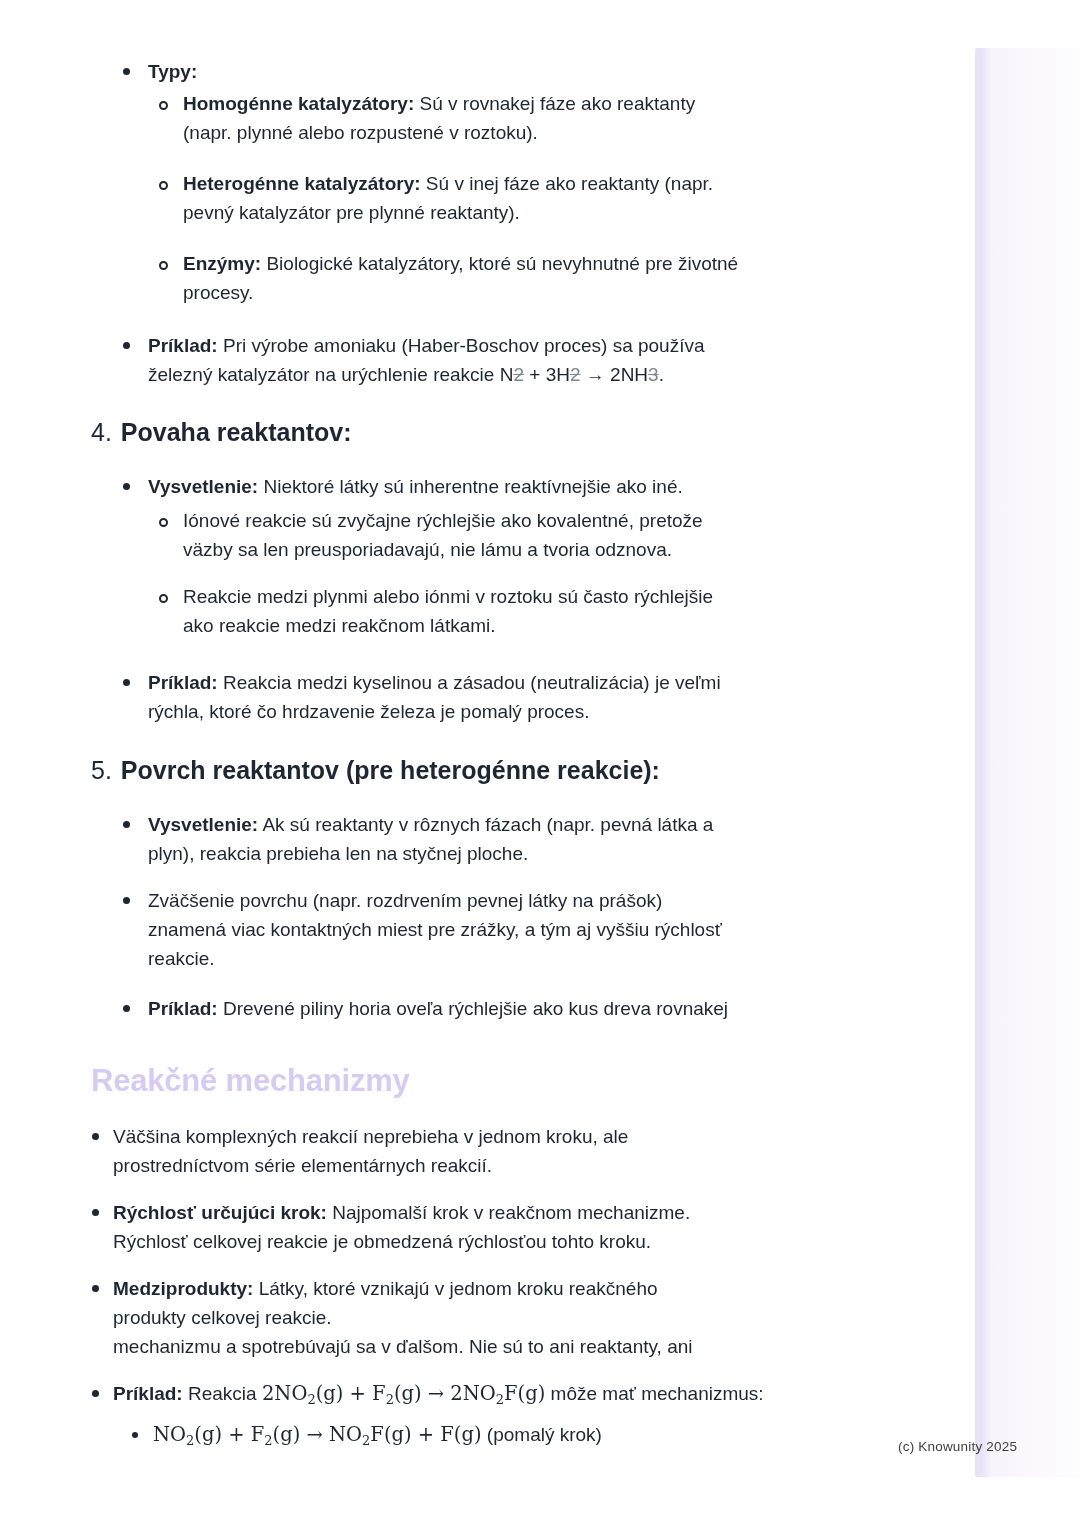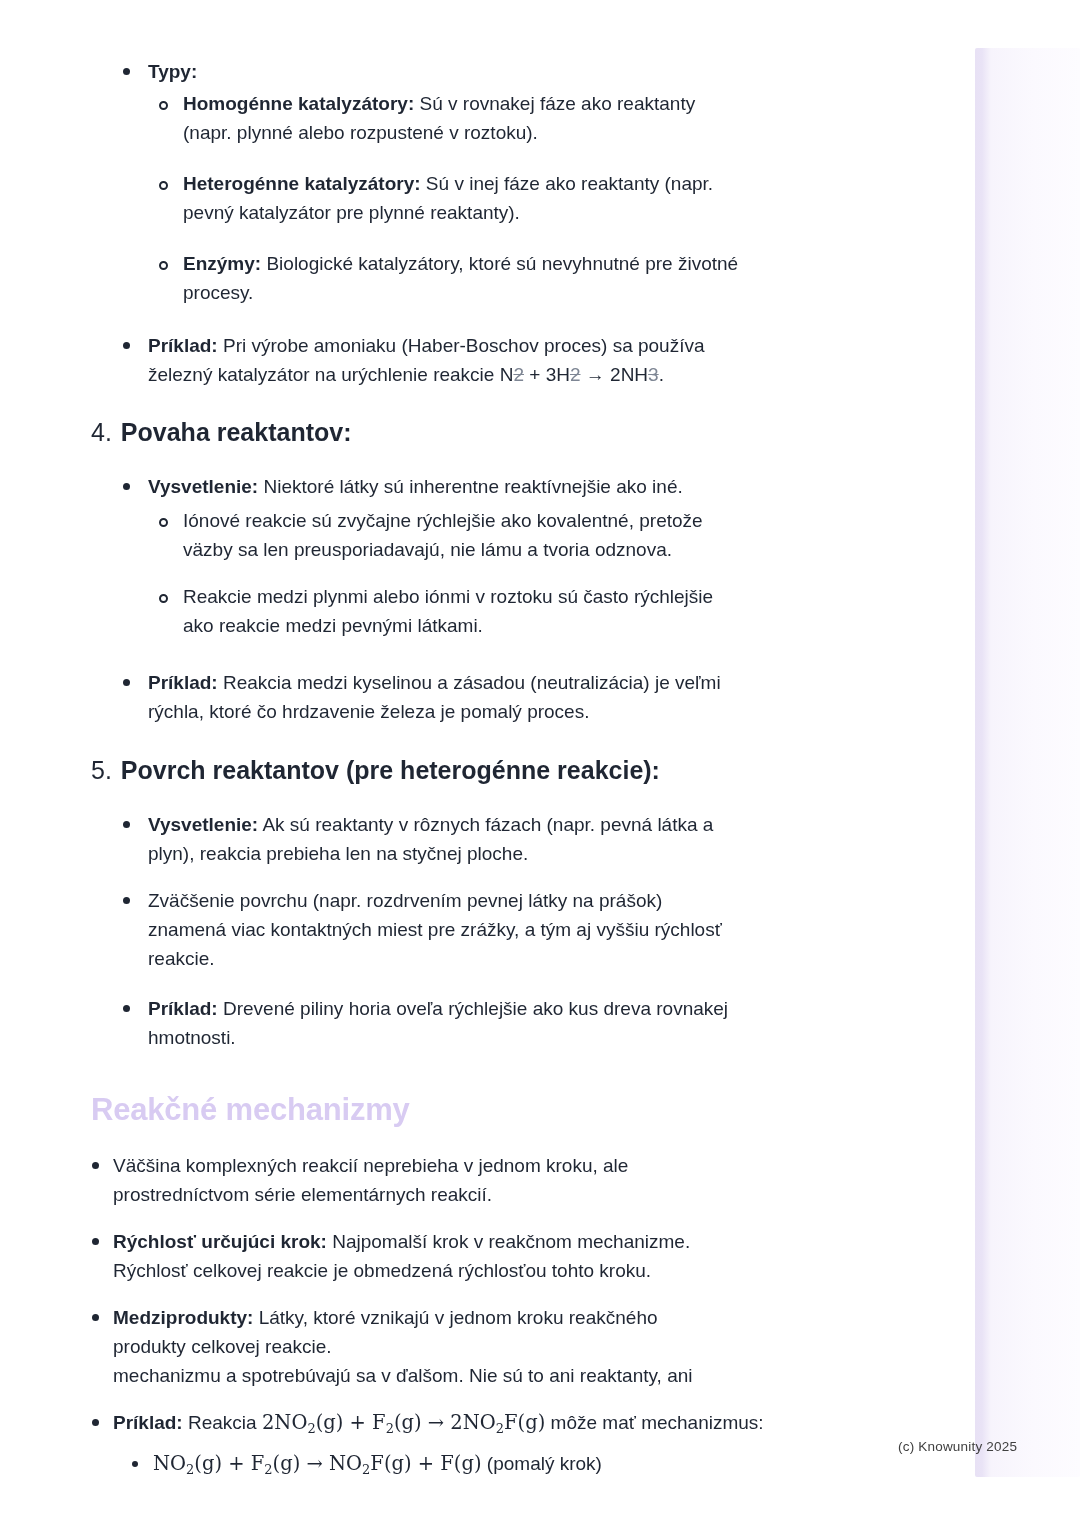--- a/index.html
+++ b/index.html
@@ -101,21 +101,21 @@
 
   <div class="li2 mb18">
     <span class="mko"></span>
     <div class="ln">Iónové reakcie sú zvyčajne rýchlejšie ako kovalentné, pretože</div>
     <div class="ln">väzby sa len preusporiadavajú, nie lámu a tvoria odznova.</div>
   </div>
 
   <div class="li2 mb28">
     <span class="mko"></span>
     <div class="ln">Reakcie medzi plynmi alebo iónmi v roztoku sú často rýchlejšie</div>
-    <div class="ln">ako reakcie medzi pevnými látkami.</div>
+    <div class="ln">ako reakcie medzi reakčnom látkami.</div>
   </div>
 
   <div class="li1 mb30">
     <span class="mk"></span>
     <div class="ln"><b>Príklad:</b><span> Reakcia medzi kyselinou a zásadou (neutralizácia) je veľmi</span></div>
     <div class="ln">rýchla, ktoré čo hrdzavenie železa je pomalý proces.</div>
   </div>
 
   <div class="num-item">
     <span class="num">5.</span><b>Povrch reaktantov (pre heterogénne reakcie):</b>
@@ -130,21 +130,20 @@
   <div class="li1 mb21">
     <span class="mk"></span>
     <div class="ln">Zväčšenie povrchu (napr. rozdrvením pevnej látky na prášok)</div>
     <div class="ln">znamená viac kontaktných miest pre zrážky, a tým aj vyššiu rýchlosť</div>
     <div class="ln">reakcie.</div>
   </div>
 
   <div class="li1">
     <span class="mk"></span>
     <div class="ln"><b>Príklad:</b><span> Drevené piliny horia oveľa rýchlejšie ako kus dreva rovnakej</span></div>
-    <div class="ln">hmotnosti.</div>
   </div>
 
   <h1 class="section-heading">Reakčné mechanizmy</h1>
 
   <div class="li0 mb18">
     <span class="mk"></span>
     <div class="ln">Väčšina komplexných reakcií neprebieha v jednom kroku, ale</div>
     <div class="ln">prostredníctvom série elementárnych reakcií.</div>
   </div>
 

